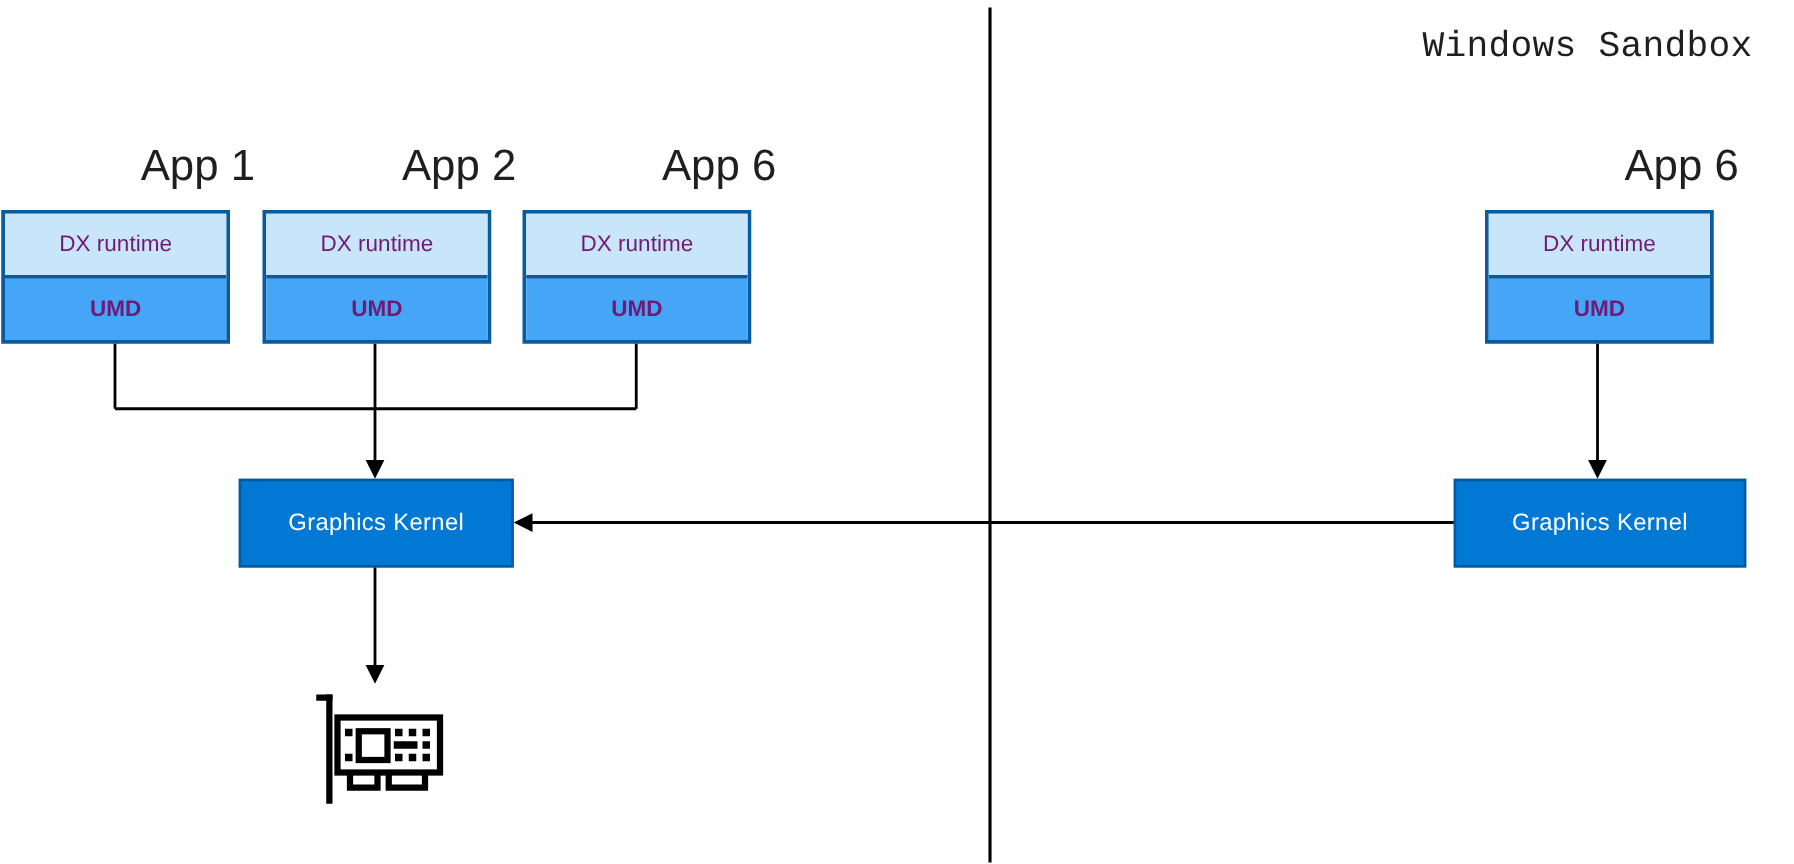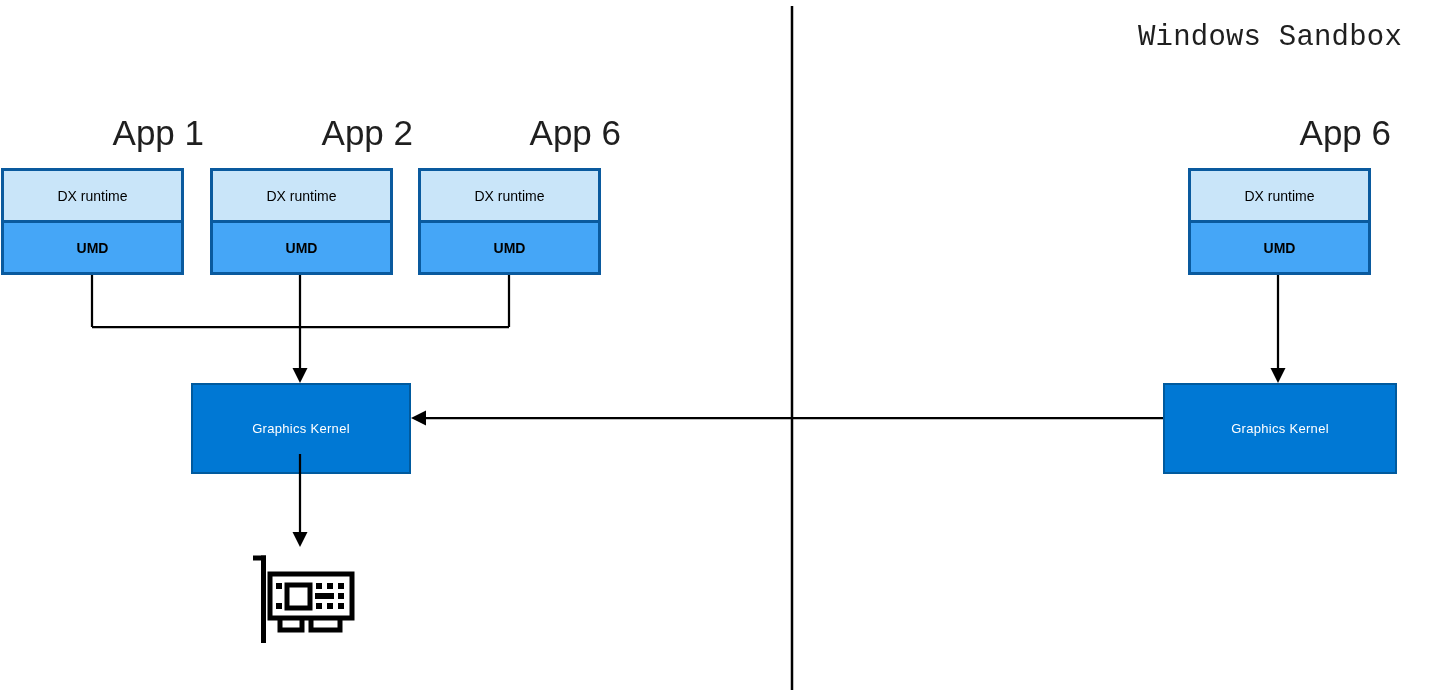--- a/index.html
+++ b/index.html
@@ -37,43 +37,43 @@
     box-sizing: border-box;
     border: 3px solid var(--app-box-border, #0a5a9e);
     display: flex;
     flex-direction: column;
   }
   .layer {
     box-sizing: border-box;
     display: flex;
     align-items: center;
     justify-content: center;
-    font-size: 14px;
-    color: #000000;
+    font-size: 18px;
+    color: #701a75;
   }
   .layer.dx {
     height: 52px;
     background: var(--dx-runtime-fill, #c9e5f9);
     border-bottom: 3px solid var(--app-box-border, #0a5a9e);
   }
   .layer.umd {
     flex: 1;
     background: var(--umd-fill, #45a6f7);
     font-weight: bold;
   }
   .kernel-box {
     position: absolute;
     box-sizing: border-box;
-    height: 91px;
+    height: 71px;
     background: var(--kernel-fill, #0078d4);
     border: 2.5px solid var(--kernel-border, #005a9e);
     display: flex;
     align-items: center;
     justify-content: center;
-    font-size: 13px;
+    font-size: 19px;
     color: var(--kernel-text, #ffffff);
     letter-spacing: 0.3px;
   }
   .overlay {
     position: absolute;
     left: 0; top: 0;
     pointer-events: none;
   }
   .connector {
     stroke: var(--line-color, #000000);

